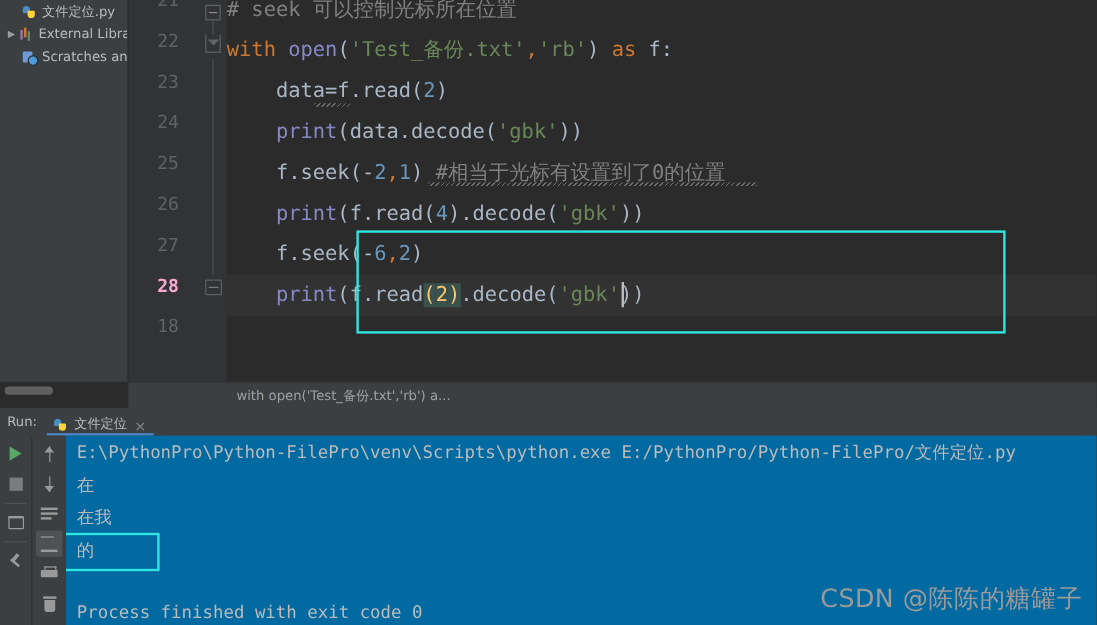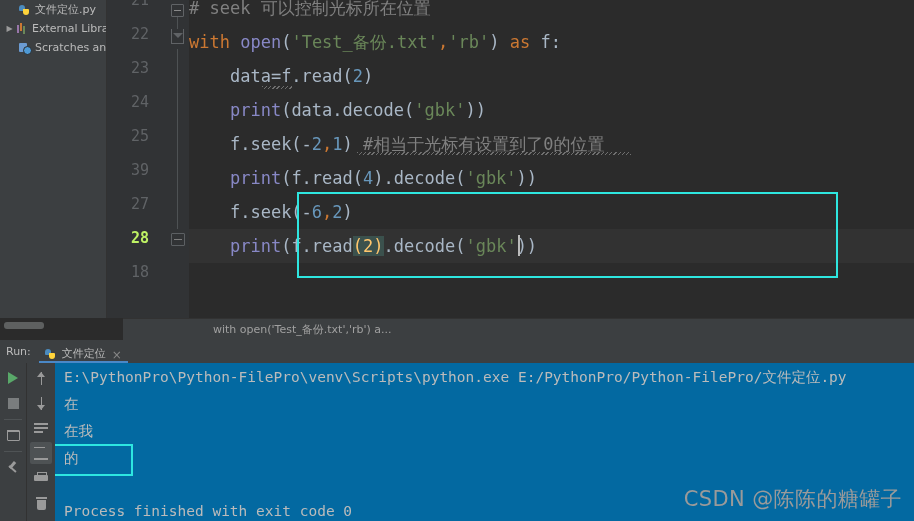--- a/index.html
+++ b/index.html
@@ -74,21 +74,21 @@
   #gutter {
     position: absolute; left: 0; top: 0; width: 82px; height: 100%;
     background: #313335;
   }
   .lnum {
     position: absolute; right: 40px;
     font-family: "DejaVu Sans Mono", monospace;
     font-size: 15px; color: #606366; text-align: right;
     width: 36px;
   }
-  .lnum.current { color: #bef264; font-weight: bold; }
+  .lnum.current { color: #f9a8d4; font-weight: bold; }
 
   
   .fold-line {
     position: absolute; left: 70px; width: 1px; background: #4e5254;
   }
   .fold-box {
     position: absolute; left: 64px; width: 13px; height: 13px;
     border: 1px solid #606366; background: #313335; border-radius: 1px;
   }
   .fold-box::after {
@@ -155,21 +155,20 @@
     pointer-events: none;
   }
 
   
   #breadcrumb {
     position: absolute; left: 107px; top: 318px; right: 0; height: 22px;
     background: #3c3f41; border-top: 1px solid #323232;
     font-size: 11px; color: #a0a0a0;
     display: flex; align-items: center; padding-left: 90px;
     font-family: "DejaVu Sans", sans-serif;
-    margin-left: 16px;
   }
   #hscroll-stub {
     position: absolute; left: 4px; top: 322px; width: 40px; height: 7px;
     background: #5e6060; border-radius: 3px;
   }
 
   
   #runpanel {
     position: absolute; left: 0; top: 340px; right: 0; bottom: 0;
     background: #3c3f41;
@@ -351,21 +350,21 @@
   </div>
 
   <div id="editor">
 
     <div id="gutter">
       <div class="lnum" style="top:-9px;">21</div>
       <div class="lnum" style="top:25px;">22</div>
       <div class="lnum" style="top:59px;">23</div>
       <div class="lnum" style="top:93px;">24</div>
       <div class="lnum" style="top:127px;">25</div>
-      <div class="lnum" style="top:161px;">39</div>
+      <div class="lnum" style="top:161px;">26</div>
       <div class="lnum" style="top:195px;">27</div>
       <div class="lnum current" style="top:229px;">28</div>
       <div class="lnum" style="top:263px;">18</div>
 
       <div class="fold-box" style="top:4px;"></div>
       <div class="fold-line" style="top:17px; height:12px;"></div>
       <div class="fold-arrow" style="top:29px;"></div>
       <div class="fold-line" style="top:49px; height:184px;"></div>
       <div class="fold-tag" style="top:229px;">
         <span class="fold-tag-shape"></span>

